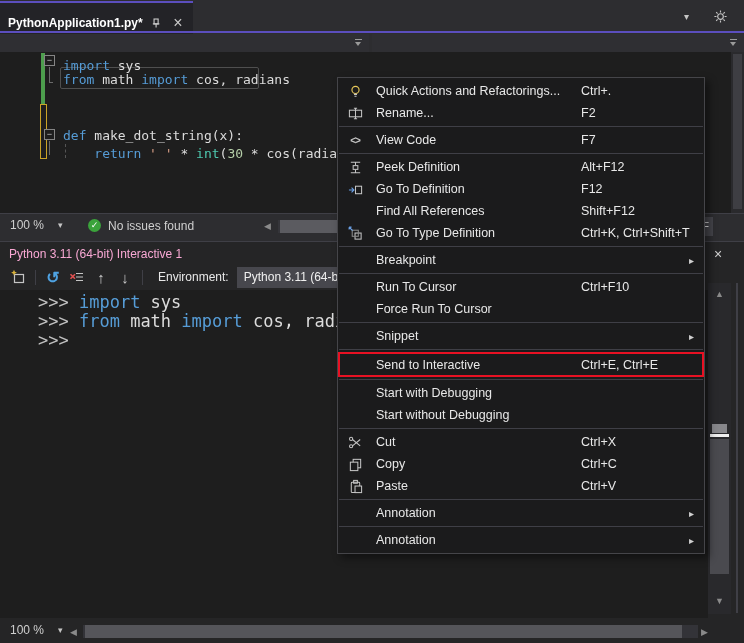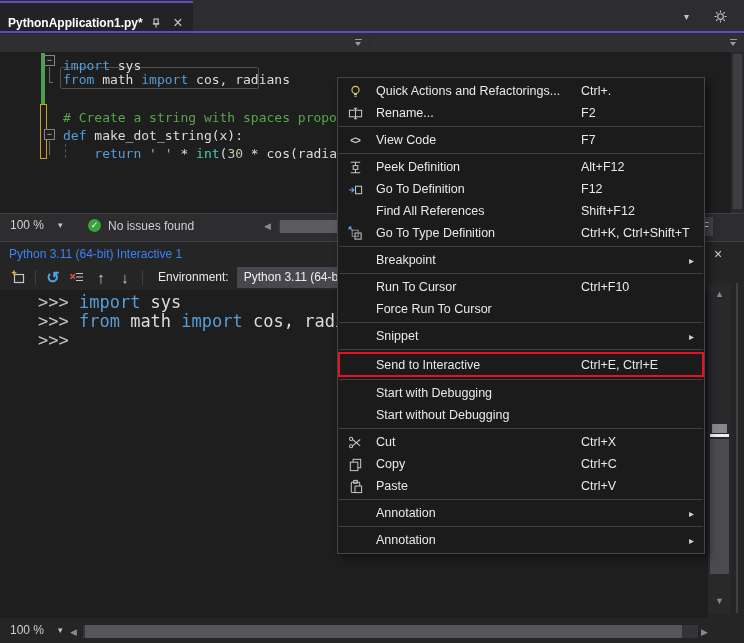--- a/index.html
+++ b/index.html
@@ -47,21 +47,21 @@
                background:#3BA33B;color:#FFFFFF;font-size:9px;line-height:13px;text-align:center;}
   .hsb-track{position:absolute;background:#35353A;}
   .hsb-thumb{position:absolute;background:#5B5B60;}
   .sbarrow{color:#8A8A8A;font-size:9px;line-height:13px;}
   .crlf{position:absolute;left:684px;top:3px;width:29px;height:19px;background:#45454B;
         color:#ECECEC;font-size:11px;text-align:center;line-height:19px;}
 
   
   .panel{position:absolute;left:0;top:241px;width:744px;height:402px;background:#252526;
          border-top:1px solid #3F3F46;box-sizing:border-box;}
-  .panel-title{position:absolute;left:9px;top:5px;font-size:12px;color:#3b82f6;}
+  .panel-title{position:absolute;left:9px;top:5px;font-size:12px;color:#f9a8d4;}
   .panel-close{position:absolute;left:709px;top:3px;width:18px;height:18px;color:#D0D0D0;
                font-size:14px;line-height:18px;text-align:center;}
   .ptool{position:absolute;left:0;top:22px;width:708px;height:26px;display:flex;align-items:center;}
   .tbtn{width:24px;height:20px;display:flex;align-items:center;justify-content:center;}
   .tsep{width:1px;height:15px;background:#3F3F46;margin:0 5px;}
   .envlabel{font-size:12px;color:#E8E8E8;margin:0 8px 0 10px;}
   .envbox{width:121px;height:21px;background:#47474D;color:#F0F0F0;font-size:12px;
           line-height:21px;padding-left:7px;box-sizing:border-box;white-space:nowrap;overflow:hidden;}
   .pcontent{position:absolute;left:0;top:48px;width:708px;height:328px;background:#1E1E1E;overflow:hidden;}
   .il{position:absolute;left:38px;height:19px;line-height:19px;font-size:17px;white-space:pre;
@@ -136,21 +136,20 @@
     <div class="fold" style="left:44px;top:77px;">−</div>
     <div class="guide" style="left:49px;top:15px;width:1px;height:15px;"></div>
     <div class="guide" style="left:49px;top:30px;width:4px;height:1px;"></div>
     <div class="guide" style="left:49px;top:89px;width:1px;height:14px;"></div>
     <div class="guide-dash" style="left:65px;top:92px;height:14px;"></div>
     <div class="regionbox"></div>
 
     <div class="cl" style="top:4px;"><span class="kw">import</span><span class="id"> sys</span></div>
     <div class="cl" style="top:18px;"><span class="kw">from</span><span class="id"> math </span><span class="kw">import</span><span class="id"> cos, radians</span></div>
     <div class="cl" style="top:37px;"></div>
-    <div class="cl" style="top:56px;"><span class="cm"># Create a string with spaces propo</span></div>
     <div class="cl" style="top:74px;"><span class="kw">def</span><span class="id"> make_dot_string(x):</span></div>
     <div class="cl" style="top:92px;"><span class="id">    </span><span class="kw">return</span><span class="id"> </span><span class="str">' '</span><span class="id"> * </span><span class="fn">int</span><span class="id">(</span><span class="num">30</span><span class="id"> * cos(radian</span></div>
 
     <div class="ed-vsb">
       <div class="ed-vsb-thumb"></div>
     </div>
   </div>
 
   <div class="edstat">
     <div class="zoomsel">

